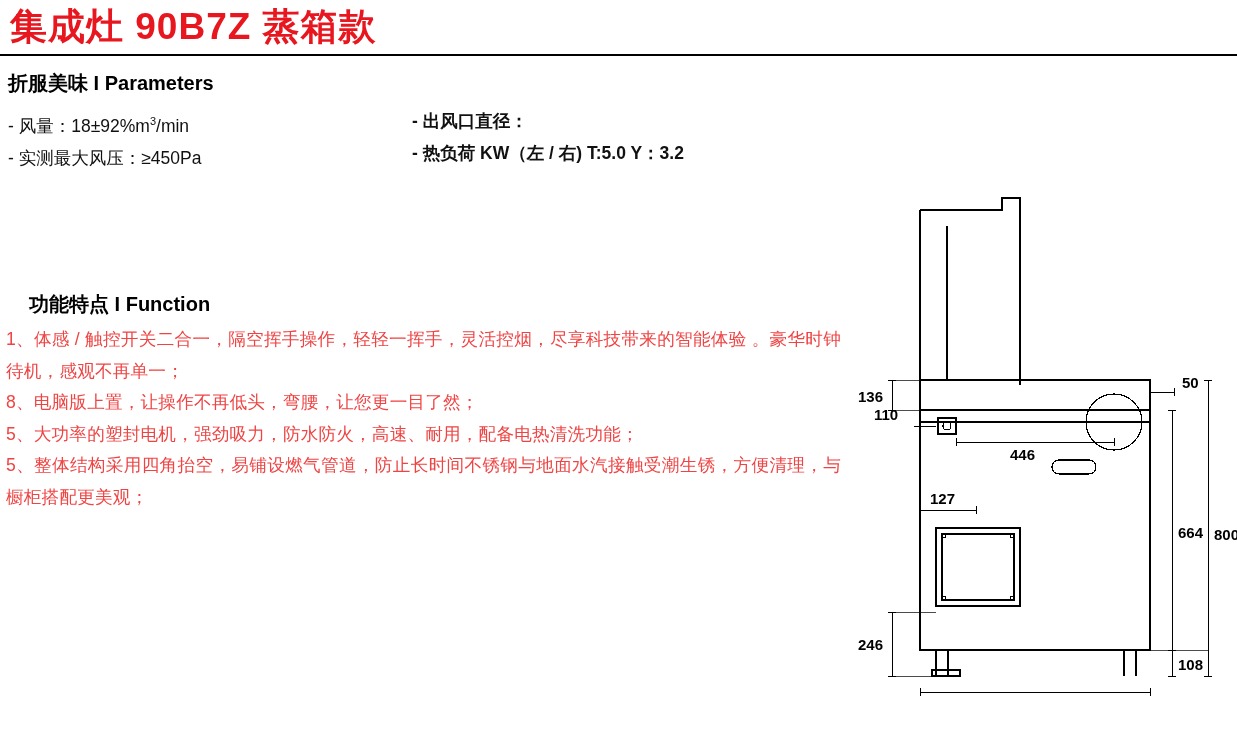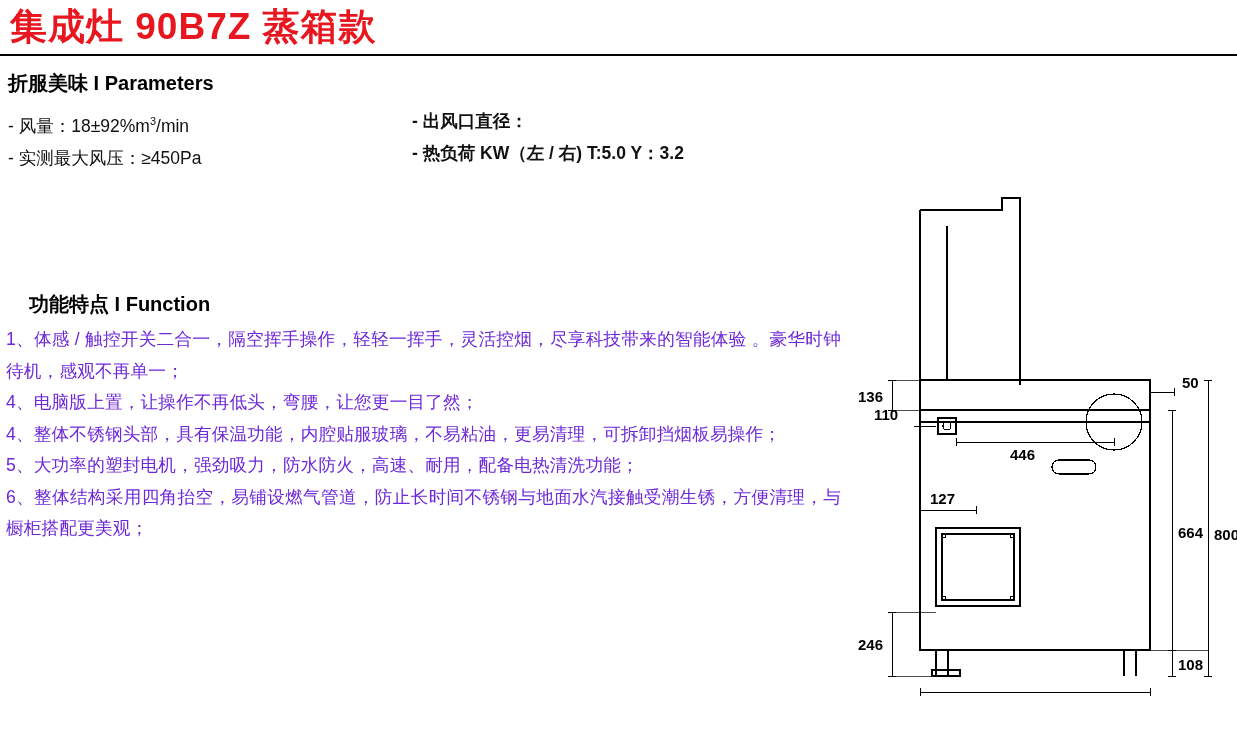--- a/index.html
+++ b/index.html
@@ -75,21 +75,21 @@
   }
 
   
   .function-list {
     position: absolute;
     left: 6px;
     top: 324px;
     width: 835px;
     font-size: 17.6px;
     line-height: 31.5px;
-    color: #6d28d9;
+    color: #ef4444;
     letter-spacing: 0.2px;
   }
   .function-item {
     display: block;
     text-align: justify;
   }
 
   
   .drawing {
     position: absolute;
@@ -120,24 +120,23 @@
 
   <div class="param-col" id="param-col-right">
     <span class="param-line">- 出风口直径：</span>
     <span class="param-line">- 热负荷 KW（左 / 右) T:5.0    Y：3.2</span>
   </div>
 
   <div class="section-heading" id="function-heading">功能特点 I Function</div>
 
   <div class="function-list">
     <span class="function-item">1、体感 / 触控开关二合一，隔空挥手操作，轻轻一挥手，灵活控烟，尽享科技带来的智能体验 。豪华时钟待机，感观不再单一；</span>
-    <span class="function-item">4、电脑版上置，让操作不再低头，弯腰，让您更一目了然；</span>
-    <span class="function-item">4、整体不锈钢头部，具有保温功能，内腔贴服玻璃，不易粘油，更易清理，可拆卸挡烟板易操作；</span>
+    <span class="function-item">8、电脑版上置，让操作不再低头，弯腰，让您更一目了然；</span>
     <span class="function-item">5、大功率的塑封电机，强劲吸力，防水防火，高速、耐用，配备电热清洗功能；</span>
-    <span class="function-item">6、整体结构采用四角抬空，易铺设燃气管道，防止长时间不锈钢与地面水汽接触受潮生锈，方便清理，与橱柜搭配更美观；</span>
+    <span class="function-item">5、整体结构采用四角抬空，易铺设燃气管道，防止长时间不锈钢与地面水汽接触受潮生锈，方便清理，与橱柜搭配更美观；</span>
   </div>
 
   <div class="drawing">
     <svg width="390" height="530" viewBox="0 0 390 530" xmlns="http://www.w3.org/2000/svg">
       <g fill="none" stroke="#000" stroke-width="1.2" shape-rendering="crispEdges">
 
         <path d="M68 40 L68 215"></path>
         <path d="M68 40 L150 40 L150 28 L168 28 L168 215"></path>
         <path d="M95 56 L95 210"></path>
 

